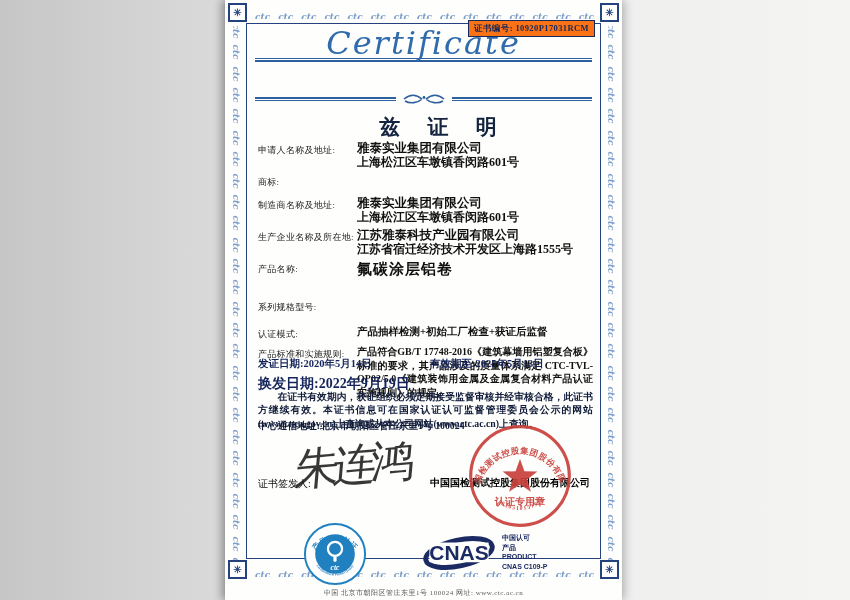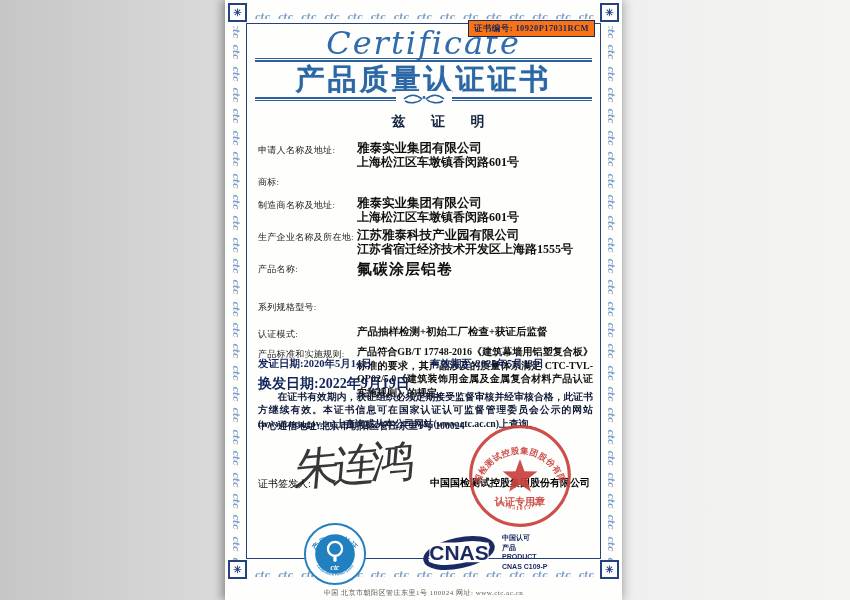--- a/index.html
+++ b/index.html
@@ -49,21 +49,21 @@
   .rule-b { top:97px; border-top:2.5px solid #2e5f9e; border-bottom:1px solid #2e5f9e; height:4px; }
   .main-title {
     position:absolute; top:60px; left:0; width:100%; text-align:center;
     font-family:"Liberation Sans", sans-serif; font-weight:bold; font-size:29px;
     color:#2c67a5; letter-spacing:3px; z-index:2; text-shadow:0 0 1px rgba(44,103,165,.5);
   }
   .flourish { position:absolute; top:91px; left:50%; transform:translateX(-50%);
     background:#fefefc; padding:0 6px; z-index:2; }
   .subtitle {
     position:absolute; top:113px; left:0; width:100%; text-align:center;
-    font-size:14px; font-weight:bold; color:#14233f; letter-spacing:11px; text-indent:11px;padding-left:29px;
+    font-size:21px; font-weight:bold; color:#14233f; letter-spacing:11px; text-indent:11px;padding-left:29px;
   }
   
   .fields { position:absolute; top:141px; left:33px; right:29px; color:#111; }
   .frow { display:flex; margin-bottom:4px; }
   .flabel { flex:0 0 99px; font-size:9px; color:#1a1a1a; padding-top:3px; letter-spacing:.3px; }
   .fval { flex:1; }
   .val-name { font-size:12.5px; font-weight:bold; line-height:15px; }
   .val-addr { font-size:12px; line-height:13px; font-weight:bold; }
   .val-product { font-size:15px; font-weight:bold; line-height:18px; letter-spacing:1px; }
   .val-text { font-size:10.5px; font-weight:bold; line-height:13px; }
@@ -157,21 +157,20 @@
     </div>
   <div class="corner corner-tl">✳</div>
   <div class="corner corner-tr">✳</div>
   <div class="corner corner-bl">✳</div>
   <div class="corner corner-br">✳</div>
   <div class="inner-frame"></div>
 
   <div class="certno-box">证书编号: 10920P17031RCM</div>
   <div class="script-title">Certificate</div>
   <div class="rule rule-a"></div>
-  <div class="main-title">产品质量认证证书</div>
   <div class="rule rule-b"></div>
   <div class="flourish">
     <svg width="44" height="12" viewBox="0 0 44 12">
       <path d="M2 6 C8 1, 14 1, 20 6 M42 6 C36 1, 30 1, 24 6 M20 6 C16 10, 8 11, 3 8 M24 6 C28 10, 36 11, 41 8" stroke="#2e5f9e" stroke-width="1.6" fill="none"></path>
       <circle cx="22" cy="4.5" r="1.4" fill="#2e5f9e"></circle>
     </svg>
   </div>
   <div class="subtitle">兹 证 明</div>
 
   <div class="fields" id="fields">

